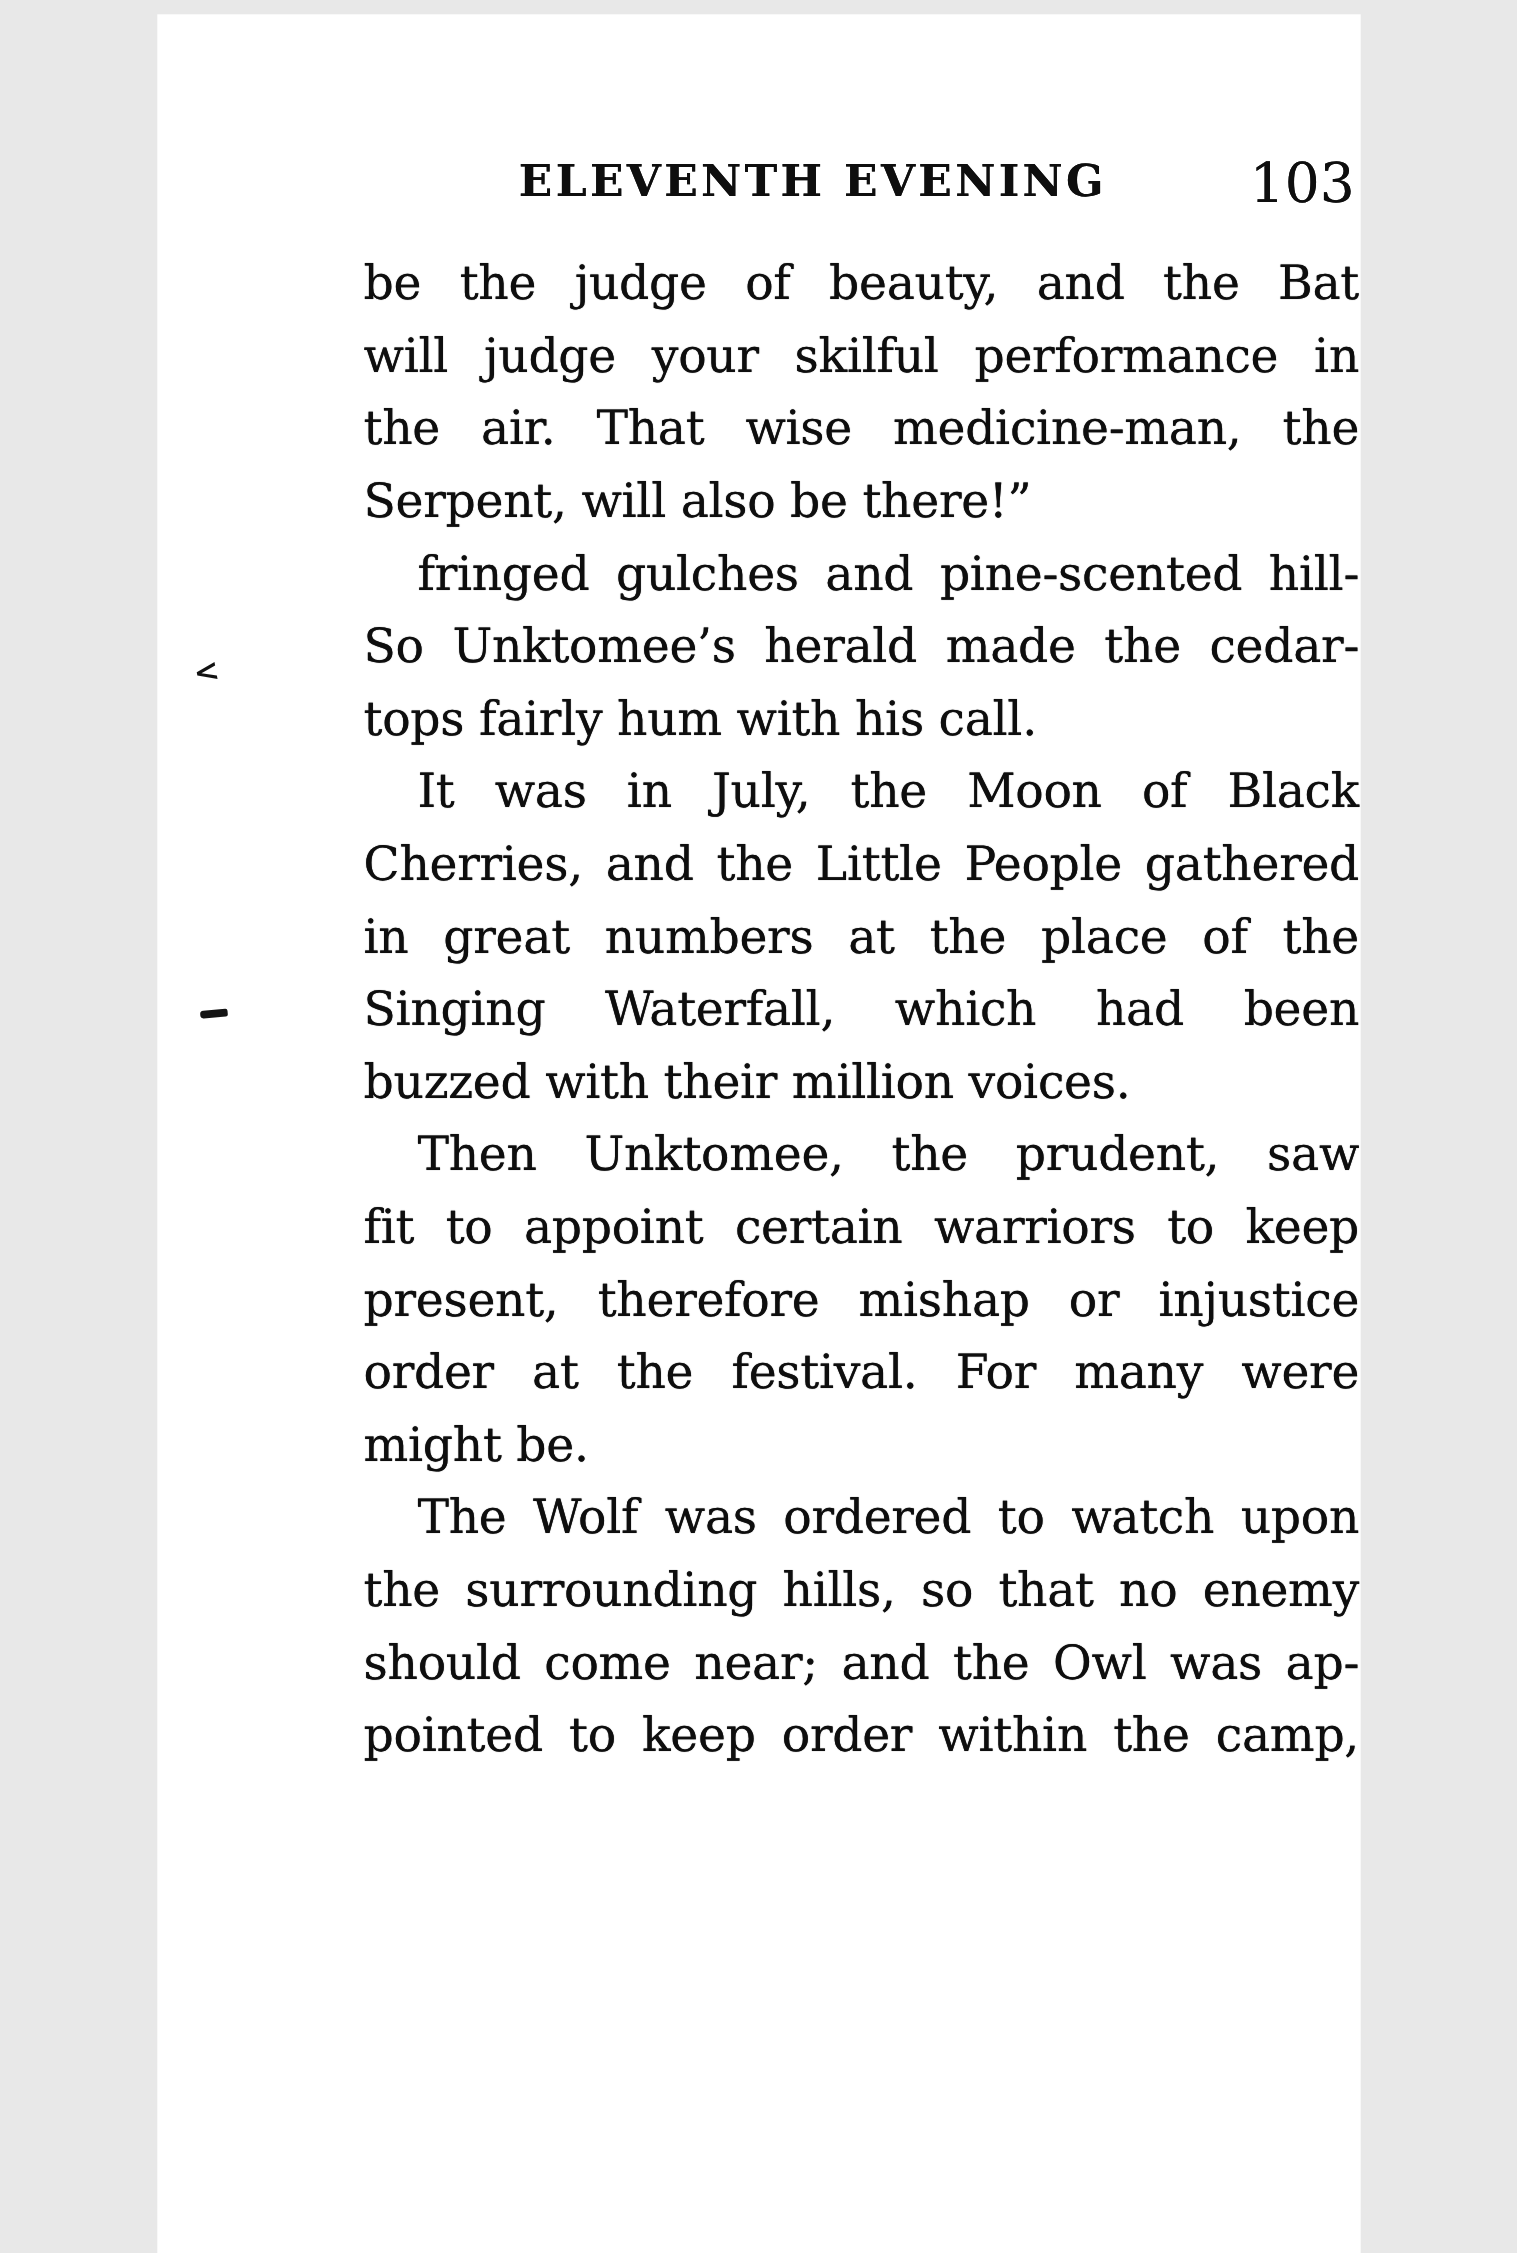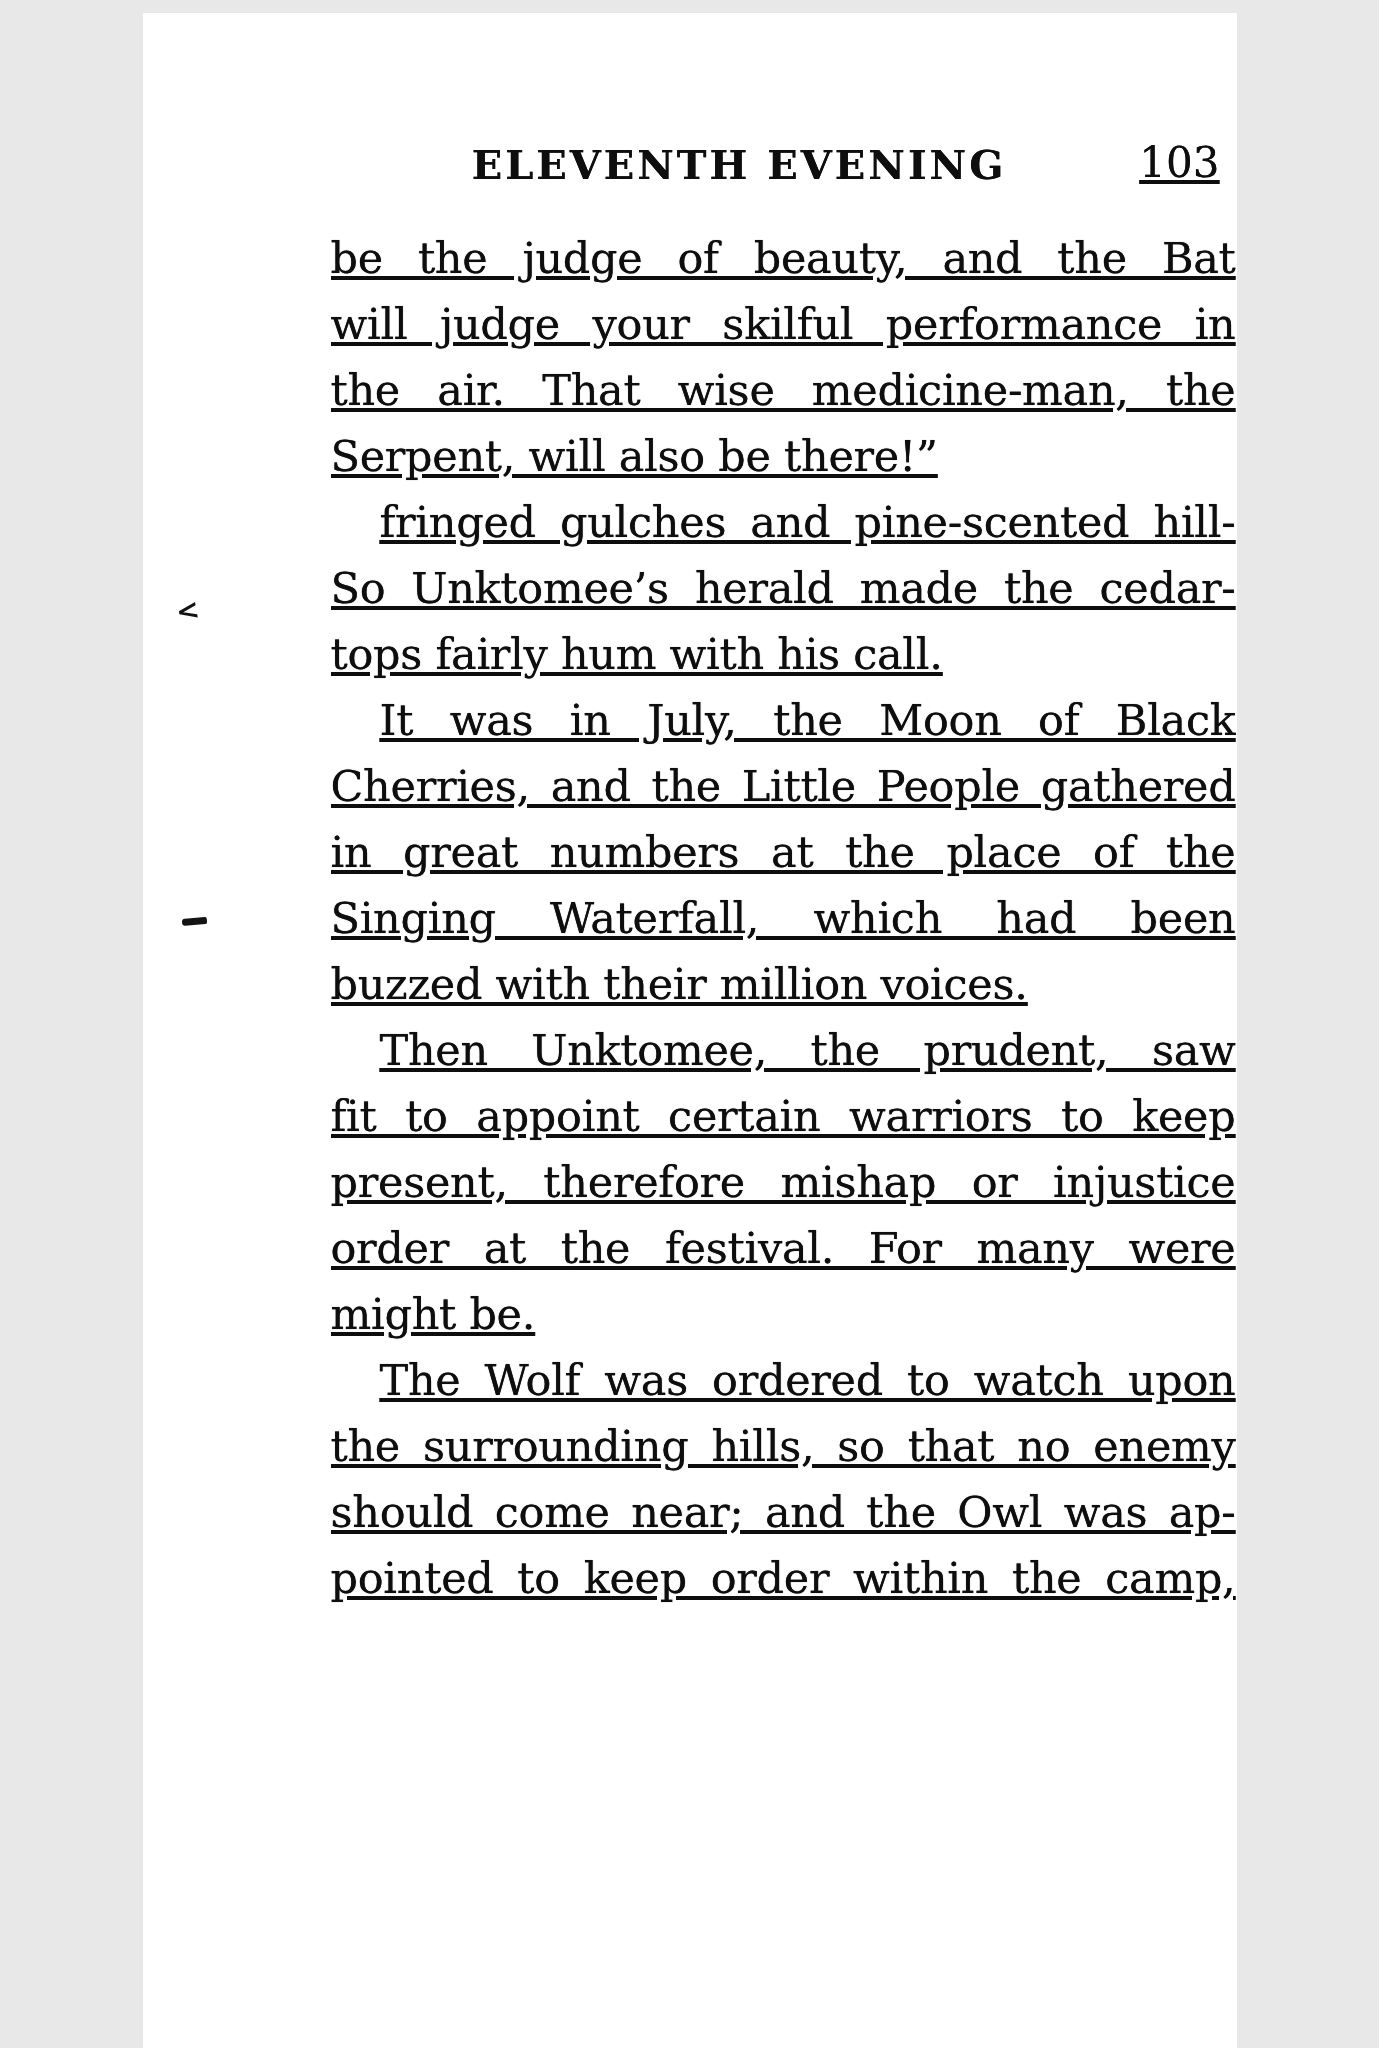--- a/index.html
+++ b/index.html
@@ -24,33 +24,32 @@
     margin-left:-44px;
     top:6px;
     font-size:40px; line-height:1;
     font-weight:700;
     letter-spacing:3px;
     white-space:nowrap;
     text-shadow:0 0 0.6px rgba(0,0,0,0.85);
   }
   .page-num {
     position:absolute;
-    right:16px; top:3px;
-    font-size:42px; line-height:1;
+    right:4px; top:3px;
+    font-size:50px; line-height:1;
     font-weight:400;
     text-shadow:0 0 0.6px rgba(0,0,0,0.85);
-    text-decoration:underline;
   }
   
   .text-block {
     position:absolute;
     left:188px; top:212px;
     width:905px;
   }
-  .para { margin:0; padding:0;text-decoration:underline; }
+  .para { margin:0; padding:0; }
   .line {
     font-size:43px;
     line-height:66px;
     height:66px;
     overflow:hidden;
     letter-spacing:-0.3px;
     text-align:justify;
     text-align-last:justify;
     text-justify:inter-word;
     text-shadow:0 0 0.7px rgba(0,0,0,0.9);

